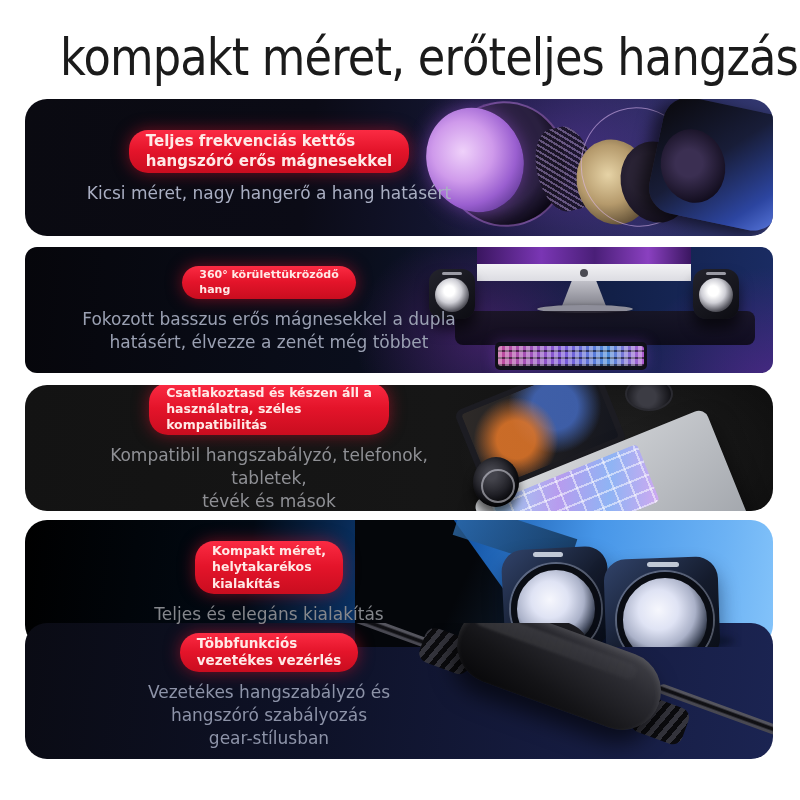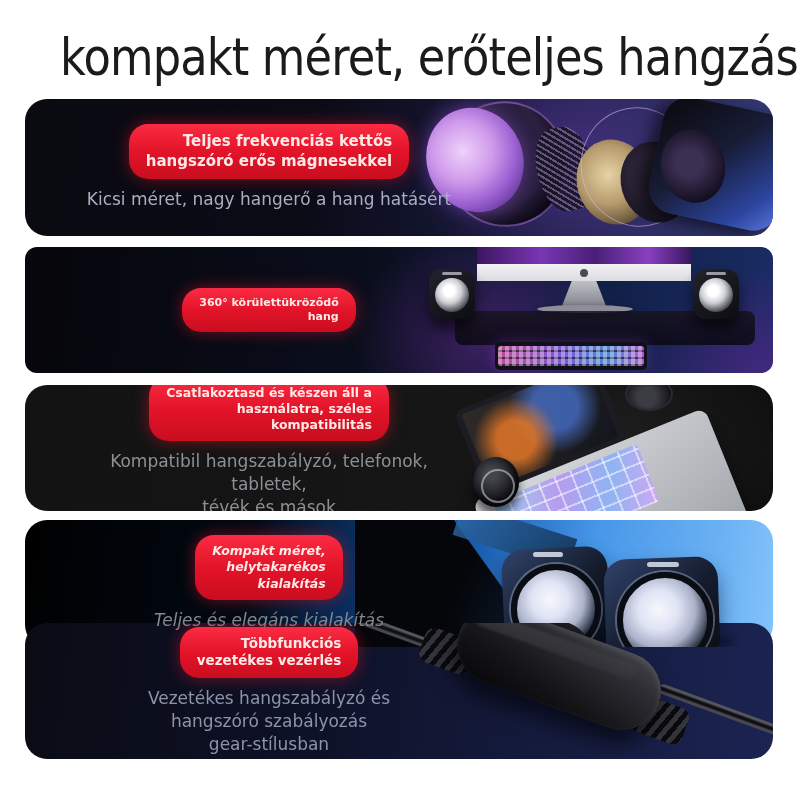--- a/index.html
+++ b/index.html
@@ -11,30 +11,30 @@
   .title-wrap{position:absolute;top:18px;left:0;width:748px;height:78px;text-align:center;}
   .title-text{
     display:inline-block;font-size:52px;line-height:78px;color:#1b1b1b;
     white-space:nowrap;transform:scaleX(0.86);transform-origin:50% 50%;letter-spacing:-1px;
   }
   
   .banner{position:absolute;left:25px;width:748px;border-radius:22px;overflow:hidden;}
   #b1{top:99px;height:137px;background:linear-gradient(97deg,#0a0a11 0%,#0b0b16 38%,#16193a 64%,#2a2d60 85%,#353b76 100%);}
   #b2{top:247px;height:126px;background:linear-gradient(95deg,#06060b 0%,#0a0e1c 45%,#122048 78%,#1a2c64 100%);border-radius:12px;}
   #b3{top:385px;height:126px;background:linear-gradient(95deg,#131313 0%,#161616 55%,#101010 100%);}
-  #b4{top:520px;height:127px;background:linear-gradient(97deg,#000000 0%,#020a14 30%,#0f4fa0 56%,#4796e8 75%,#6cb2f4 92%,#83c3fa 100%);font-style:italic;}
+  #b4{top:520px;height:127px;background:linear-gradient(97deg,#000000 0%,#020a14 30%,#0f4fa0 56%,#4796e8 75%,#6cb2f4 92%,#83c3fa 100%);}
   #b5{top:623px;height:136px;background:linear-gradient(97deg,#0a0b14 0%,#0e1228 40%,#151b3e 70%,#1b2452 100%);}
 
   .text-col{
     position:absolute;left:48px;top:0;width:392px;height:100%;z-index:6;
     display:flex;flex-direction:column;align-items:center;justify-content:center;gap:9px;
   }
   .badge{
     background:linear-gradient(180deg,#fb2b43 0%,#e4142a 48%,#c90d1f 100%);
-    color:#ffe9e6;border-radius:19px;padding:8px 17px;text-align:right;
+    color:#ffe9e6;border-radius:19px;padding:2px 17px;text-align:left;
     white-space:pre-line;line-height:1.3;font-weight:bold;
     box-shadow:0 0 16px rgba(225,20,45,.5);
   }
   #b1 .badge{font-size:15px;}
   #b2 .badge{font-size:11px;}
   #b3 .badge{font-size:12.5px;}
   #b4 .badge{font-size:12.5px;}
   #b5 .badge{font-size:13.5px;}
   .body-text{white-space:pre-line;text-align:center;font-size:17px;line-height:1.35;}
   #b1 .body-text{color:#a9aec2;}
@@ -205,20 +205,22 @@
         <div class="a2-slot"></div>
         <div class="a2-cone"></div>
       </div>
       <div class="a2-kbd">
         <div class="a2-keys"></div>
       </div>
     </div>
     <div class="text-col">
       <div class="badge">360° körülettükröződő
 hang</div>
+      <div class="body-text">Fokozott basszus erős mágnesekkel a dupla
+hatásért, élvezze a zenét még többet</div>
     </div>
   </section>
 
   <section class="banner" id="b3">
     <div class="art">
       <div class="a3-light"></div>
       <div class="a3-group">
         <div class="a3-screenback"></div>
         <div class="a3-screenimg"></div>
         <div class="a3-deck">

